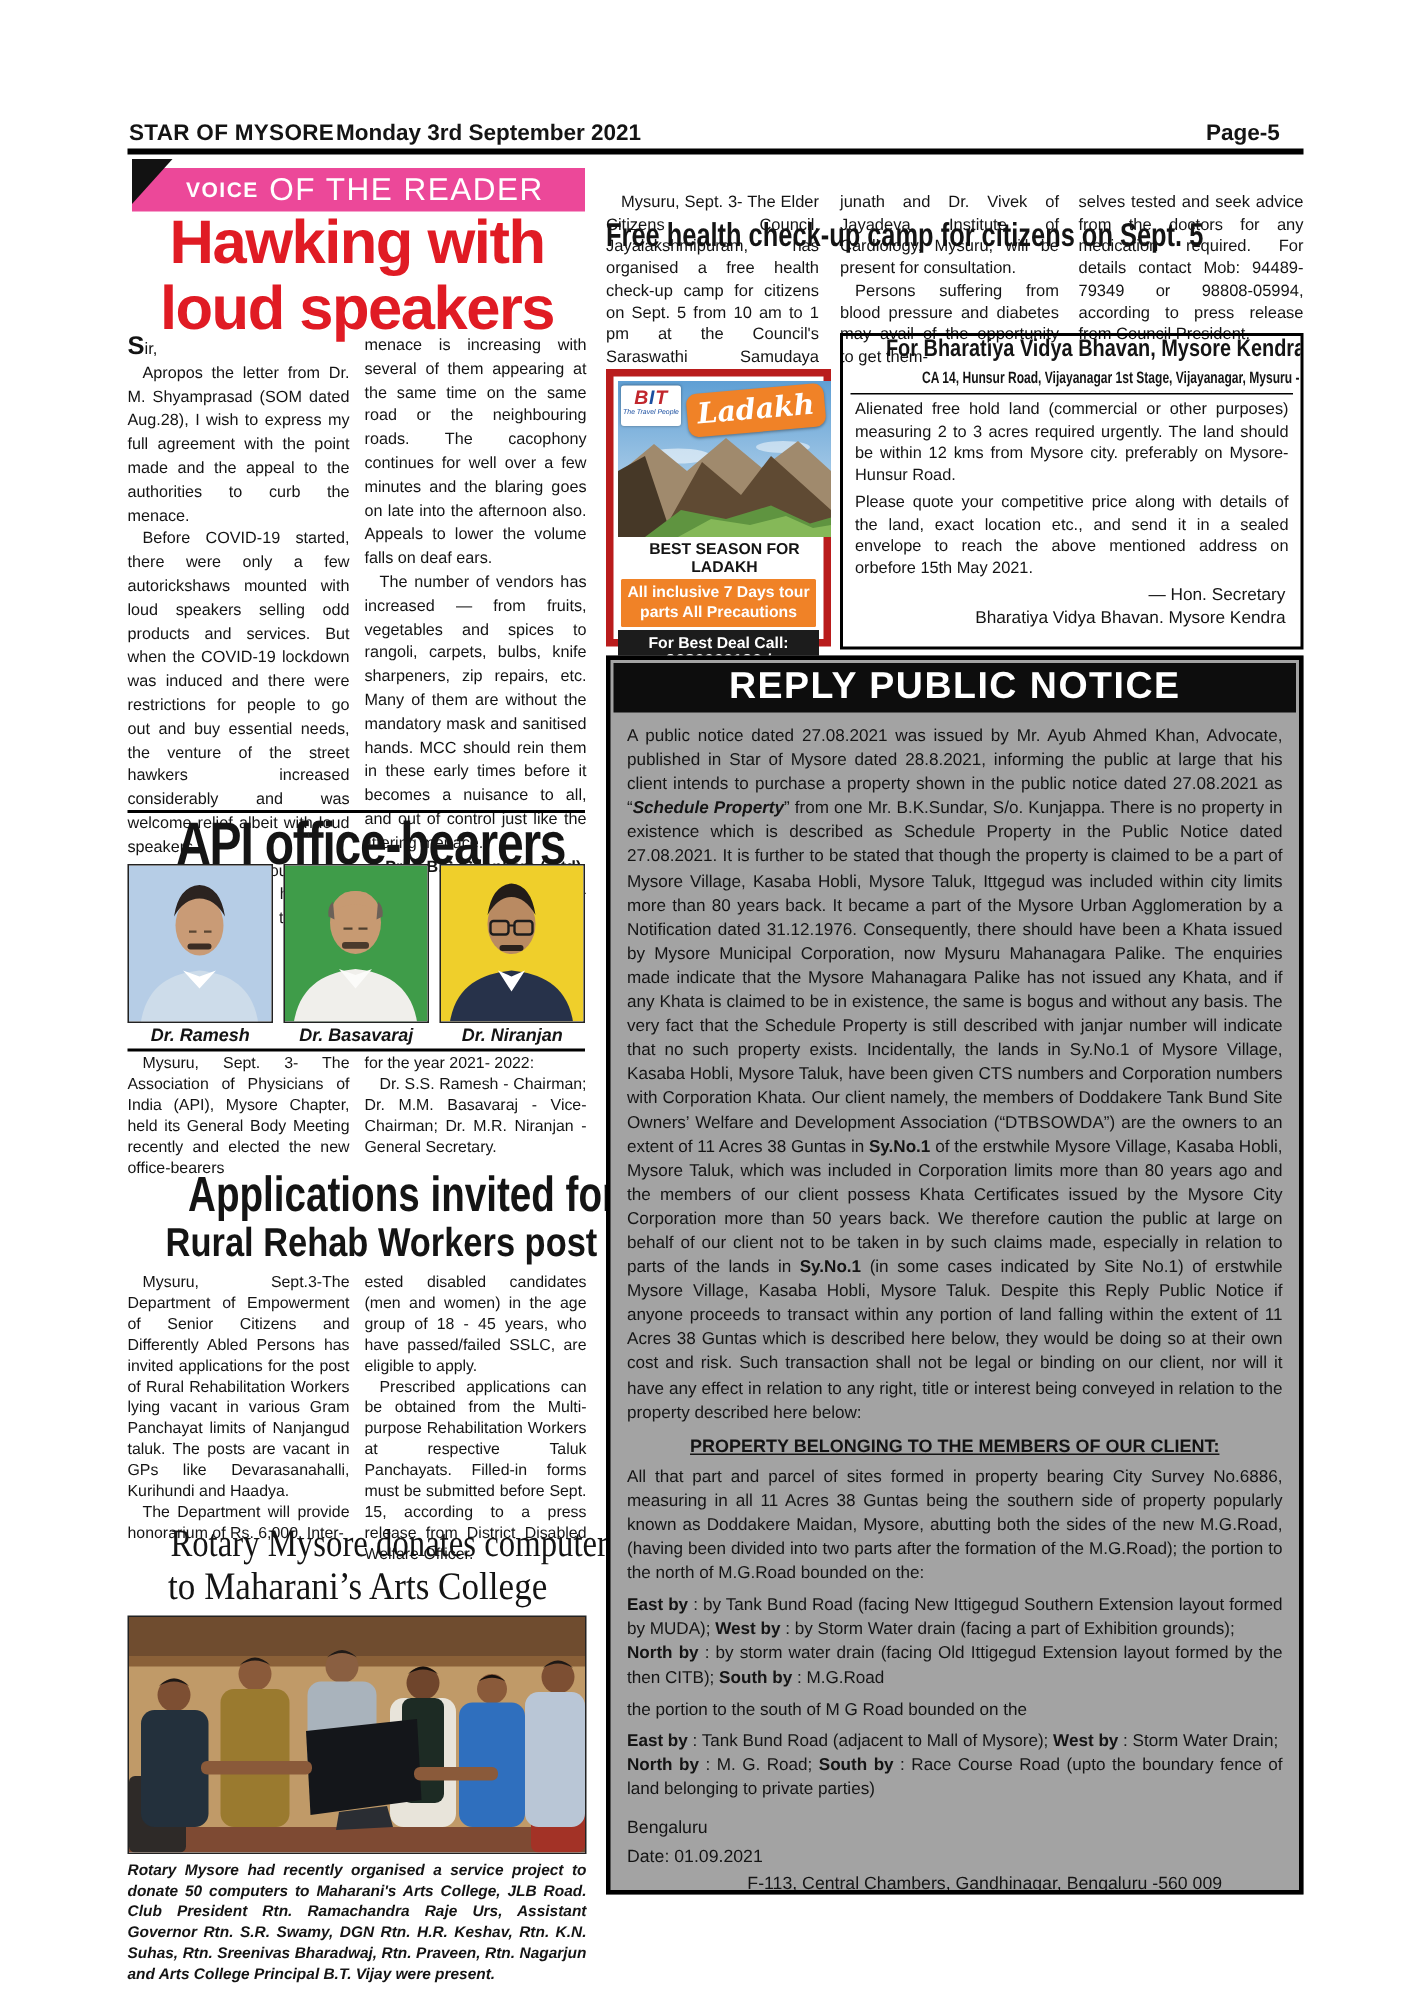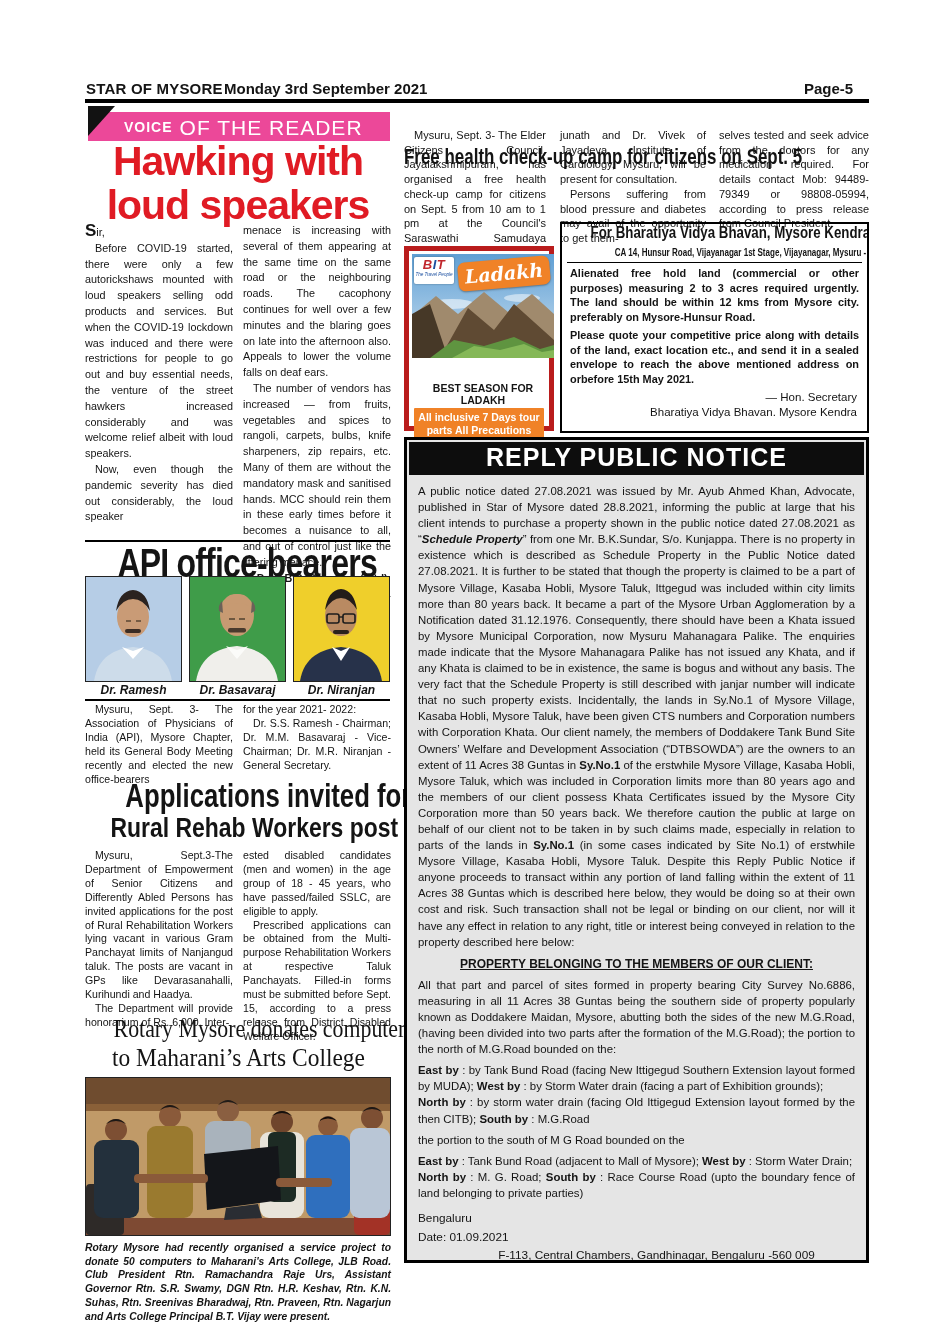--- a/index.html
+++ b/index.html
@@ -74,40 +74,40 @@
   #health-col3 { left:719px; top:128px; width:150px; }
 
   
   #ladakh-ad { left:404px; top:246px; width:150px; height:185px; border:5px solid #b91c1c; background:#fff; padding:3px; }
   #ladakh-visual { position:relative; width:142px; height:104px; }
   #bit-logo { position:absolute; left:2px; top:3px; width:40px; height:27px; background:#fff; border-radius:2px; text-align:center; box-shadow:0 0 2px rgba(0,0,0,.4); }
   #bit-logo .bit { font-weight:bold; font-style:italic; font-size:13px; line-height:15px; letter-spacing:.5px; }
   #bit-logo .bit .b1 { color:#c1272d; } #bit-logo .bit .b2 { color:#1b4fa0; } #bit-logo .bit .b3 { color:#c1272d; }
   #bit-logo .tagline { font-size:4.6px; color:#1b4fa0; font-style:italic; line-height:5px; }
   #ladakh-banner { position:absolute; left:46px; top:5px; width:92px; height:29px; background:#f08227; border-radius:7px; transform:rotate(-5deg); color:#fff; text-align:center; font-family:"DejaVu Serif", serif; font-style:italic; font-weight:bold; font-size:19px; line-height:29px; box-shadow:0 1px 2px rgba(0,0,0,.35); }
-  #ladakh-season { width:142px; text-align:center; font-size:10.5px; font-weight:bold; padding:2px 0 1px;margin-top:22px; }
+  #ladakh-season { width:142px; text-align:center; font-size:10.5px; font-weight:bold; padding:2px 0 1px; }
   #ladakh-pill { margin:1px 2px; background:#f08227; border-radius:1px; color:#fff; font-weight:bold; font-size:10.5px; line-height:13px; text-align:center; padding:3px 0; }
   #ladakh-call { margin-top:2px; background:#1c1c1c; color:#fff; text-align:center; font-weight:bold; padding:3px 0 4px; }
   #ladakh-call .l1 { font-size:10.5px; }
   #ladakh-call .l2 { font-size:11.5px; }
 
   
   #land-ad { left:560px; top:222px; width:309px; height:211px; border:2px solid #000; overflow:hidden; }
   #land-title-band { background:#0d0d0d; color:#fff; text-align:center; font-size:21px; font-weight:bold; letter-spacing:1.5px; padding:1px 0 3px; }
   #land-subtitle { text-align:center; white-space:nowrap; }
   #land-subtitle span { display:inline-block; font-size:16px; font-weight:bold; transform:scaleX(.83); transform-origin:center; }
   #land-address { text-align:center; white-space:nowrap; }
   #land-address span { display:inline-block; font-size:11px; font-weight:bold; transform:scaleX(.73); transform-origin:center; }
   #land-hr { border-top:1.5px solid #000; margin:2px 5px 3px; }
-  #land-body { padding:0 8px; font-size:10.9px; line-height:14.7px;font-weight:bold; }
+  #land-body { padding:0 8px; font-size:10.9px; line-height:14.7px; }
   #land-body p { text-align:justify; margin-bottom:3px; }
   #land-sign { padding:0 10px; font-size:11.5px; line-height:15px; text-align:right; }
 
   
-  #reply-notice { left:404px; top:437px; width:465px; height:826px; border:3px solid #000; overflow:hidden; background:#e5e5e5; }
+  #reply-notice { left:404px; top:437px; width:465px; height:826px; border:3px solid #000; overflow:hidden; background:#a3a3a3; }
   #reply-title-band { margin:2px; background:#0d0d0d; color:#fff; text-align:center; font-size:25px; font-weight:bold; letter-spacing:1px; padding:1px 0 3px; }
   #reply-body { padding:6px 11px 0; font-size:11.4px; line-height:16.1px; }
   #reply-body .just { text-align:justify; }
   #notice-subheading { text-align:center; font-weight:bold; text-decoration:underline; font-size:12px; margin:6px 0 5px; }
   .gap-top { margin-top:5px; }
   #notice-sign-row { display:flex; margin-top:8px; }
   #notice-place-block { width:160px; line-height:19px; font-size:11.8px; }
   #notice-signer-block { flex:1; text-align:center; line-height:19px; }
   #notice-signer-block .b { font-weight:bold; font-size:12.2px; }
   .notice-center-line { text-align:center; font-size:11.8px; line-height:16.5px; margin-left:40px; }
@@ -125,20 +125,21 @@
   <div class="abs" id="voice-banner">
     <span class="kicker-bold">VOICE</span><span class="kicker-rest">OF THE READER</span>
   </div>
   <div class="abs" id="corner-triangle"></div>
   <div class="abs red-head" id="hawking-1">Hawking with</div>
   <div class="abs red-head" id="hawking-2">loud speakers</div>
 
   <div class="abs colblock letter" id="letter-col1">
     <div id="salutation"><span class="big-s">S</span><span>ir,</span></div>
     <div>
+        <p>Apropos the letter from Dr. M. Shyamprasad (SOM dated Aug.28), I wish to express my full agreement with the point made and the appeal to the authorities to curb the menace.</p>
         <p>Before COVID-19 started, there were only a few autorickshaws mounted with loud speakers selling odd products and services. But when the COVID-19 lockdown was induced and there were restrictions for people to go out and buy essential needs, the venture of the street hawkers increased considerably and was welcome relief albeit with loud speakers.</p>
         <p>Now, even though the pandemic severity has died out considerably, the loud speaker</p>
       </div>
   </div>
   <div class="abs colblock letter cont" id="letter-col2">
     <div>
         <p>menace is increasing with several of them appearing at the same time on the same road or the neighbouring roads. The cacophony continues for well over a few minutes and the blaring goes on late into the afternoon also. Appeals to lower the volume falls on deaf ears.</p>
         <p>The number of vendors has increased — from fruits, vegetables and spices to rangoli, carpets, bulbs, knife sharpeners, zip repairs, etc. Many of them are without the mandatory mask and sanitised hands. MCC should rein them in these early times before it  becomes a nuisance to all, and out of control just like the littering menace.</p>
       </div>
     <div class="letter-sig">— Prof. B.S. Shankara (retd)</div>

